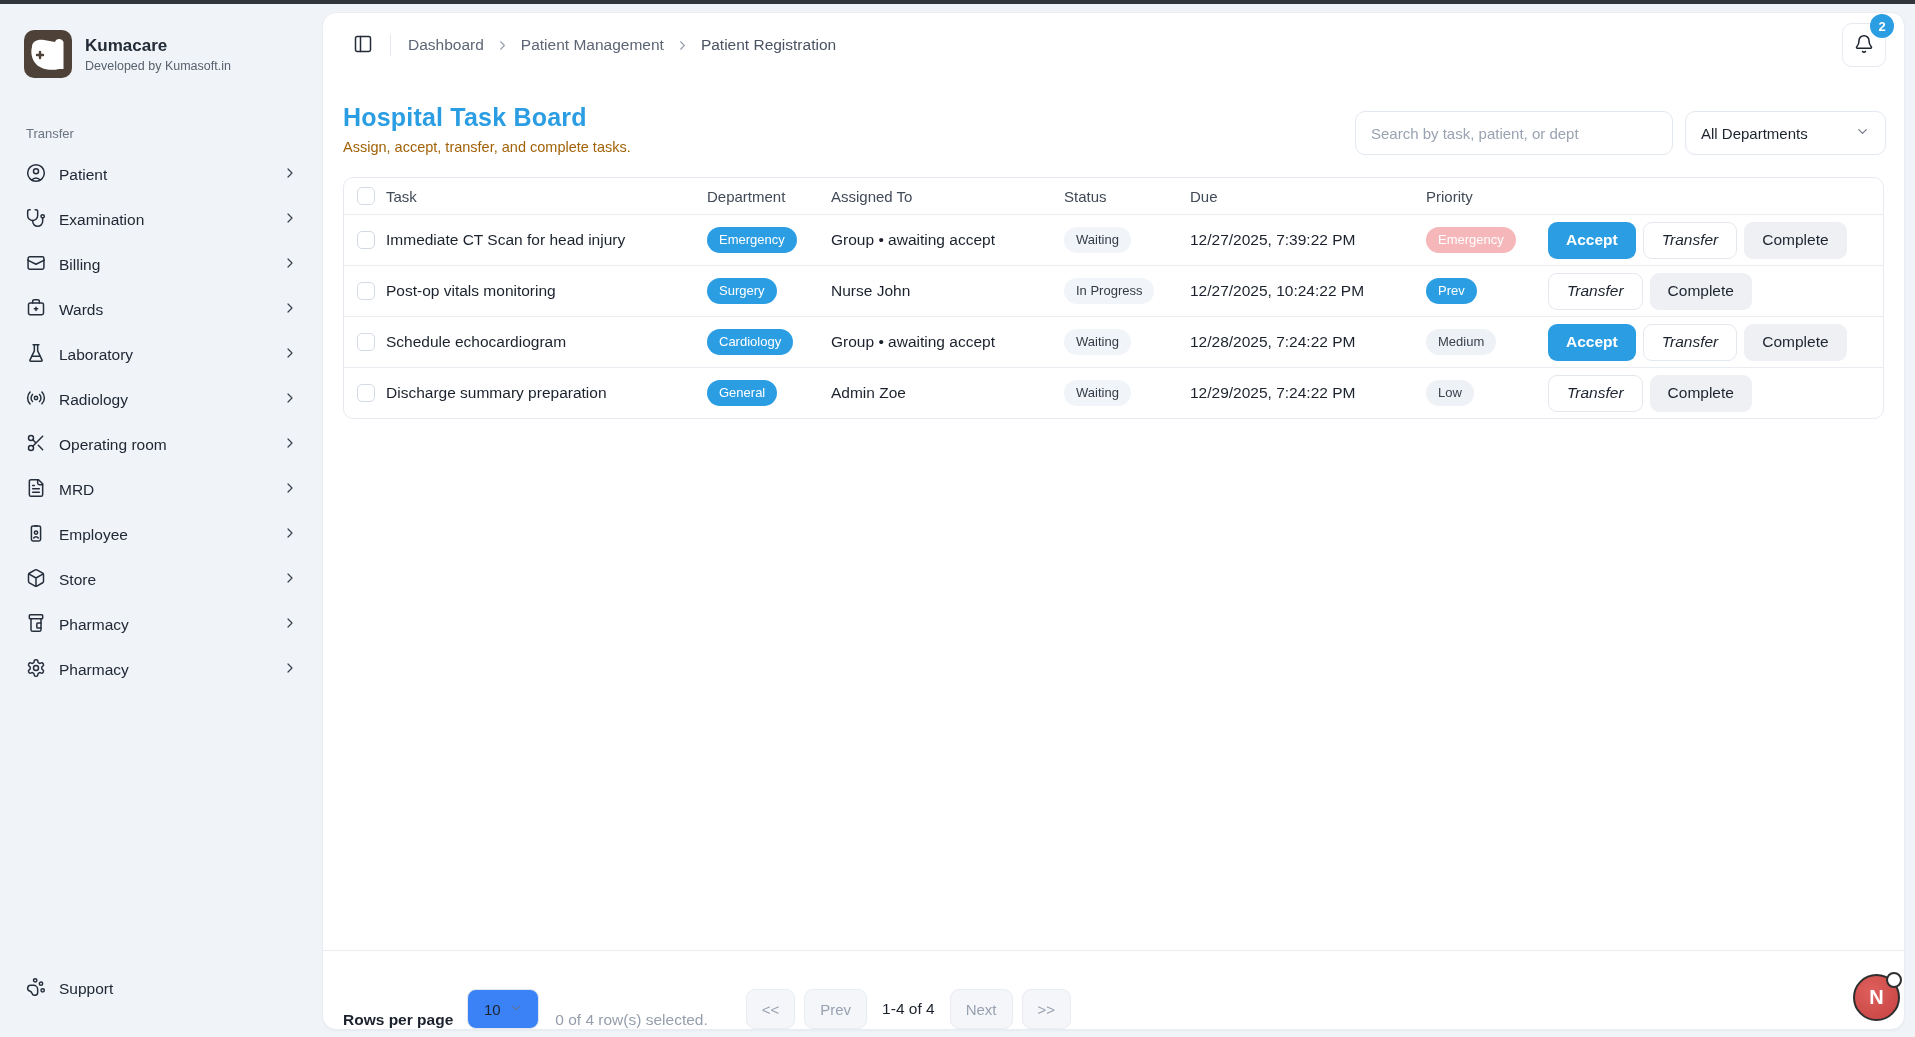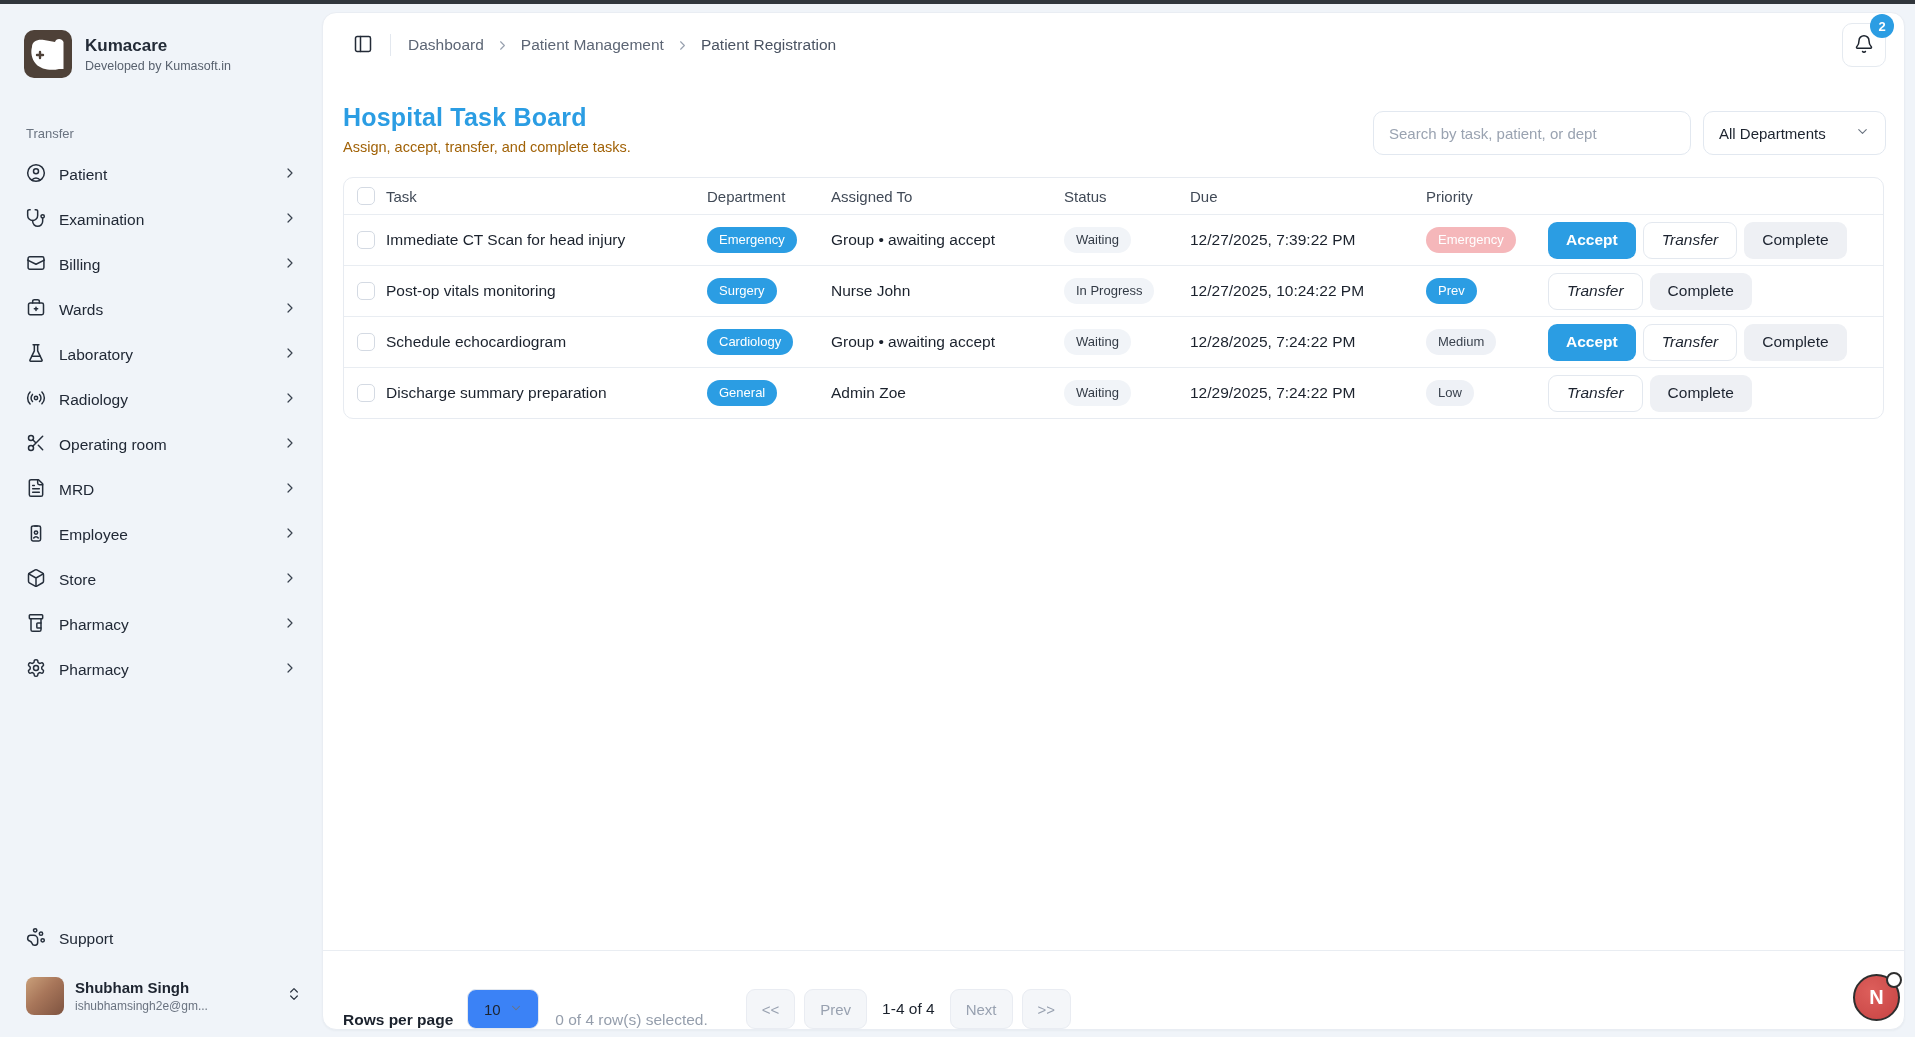--- a/index.html
+++ b/index.html
@@ -58,21 +58,21 @@
   .page-head { display:flex; align-items:flex-end; padding:26px 18px 0 20px; flex:0 0 auto; }
   .page-title { font-size:25px; font-weight:700; color:#2b9de3; letter-spacing:.2px; }
   .page-sub { font-size:14.5px; color:#a16207; margin-top:7px; }
   .filters { margin-left:auto; display:flex; gap:12px;border-radius:10px; }
   .search-input { width:318px; height:44px; border:1px solid #e2e8f0; border-radius:10px; padding:0 15px; font-size:15px; color:#1c232e; font-family:"Liberation Sans",sans-serif; background:#fff; }
   .search-input::placeholder { color:#9aa3b1; }
   .select-btn { height:44px; border:1px solid #e2e8f0; border-radius:10px; background:#fff; display:flex; align-items:center; padding:0 15px; font-size:15px; color:#1c232e; cursor:pointer; gap:10px; }
   .select-btn .sel-label { flex:1; text-align:left; }
   .select-btn svg { width:15px; height:15px; stroke:#6a7380; }
   .select-statuses { width:196px; }
-  .select-departments { width:183px; }
+  .select-departments { width:201px; }
 
   
   .table-wrap { margin:22px 20px 0 20px; border:1px solid #e7ebf1; border-radius:10px; overflow:hidden; flex:0 0 auto; }
   .trow { display:grid; grid-template-columns:42px 321px 124px 233px 126px 236px 122px 1fr; align-items:center; }
   .trow.head { height:36px; font-size:15px; color:#414a57; }
   .trow.data { height:51px; border-top:1px solid #e9edf2; font-size:15.5px; color:#1b222d; }
   .cell { padding-right:10px; display:flex; align-items:center; }
   .cell.cb { padding-left:13px; }
   .checkbox { width:18px; height:18px; border:1.5px solid #d4dae3; border-radius:5px; background:#fff; cursor:pointer; }
   .pill { border-radius:999px; font-size:13px; padding:5px 12px; line-height:1.2; white-space:nowrap; }
@@ -263,30 +263,20 @@
     <div class="nav-item support-item">
       <span><svg width="20" height="20" viewBox="0 0 24 24">
             <circle cx="11" cy="4" r="2"></circle>
             <circle cx="18" cy="8" r="2"></circle>
             <circle cx="20" cy="16" r="2"></circle>
             <path d="M9 10a5 5 0 0 1 5 5v3.5a3.5 3.5 0 0 1-6.84 1.045Q6.52 17.48 4.46 16.84A3.5 3.5 0 0 1 5.5 10Z"></path>
           </svg></span>
       <span class="nav-label">Support</span>
     </div>
 
-    <div class="user-row">
-      <div class="avatar"></div>
-      <div>
-        <div class="user-name">Shubham Singh</div>
-        <div class="user-email">ishubhamsingh2e@gm...</div>
-      </div>
-      <span class="user-caret"><svg viewBox="0 0 24 24">
-            <path d="m7 15 5 5 5-5M7 9l5-5 5 5"></path>
-          </svg></span>
-    </div>
   </aside>
 
   <main class="panel">
 
     <div class="panel-header">
       <button class="icon-btn-plain">
         <span><svg viewBox="0 0 24 24">
               <rect x="3" y="3" width="18" height="18" rx="2"></rect>
               <path d="M9 3v18"></path>
             </svg></span>

